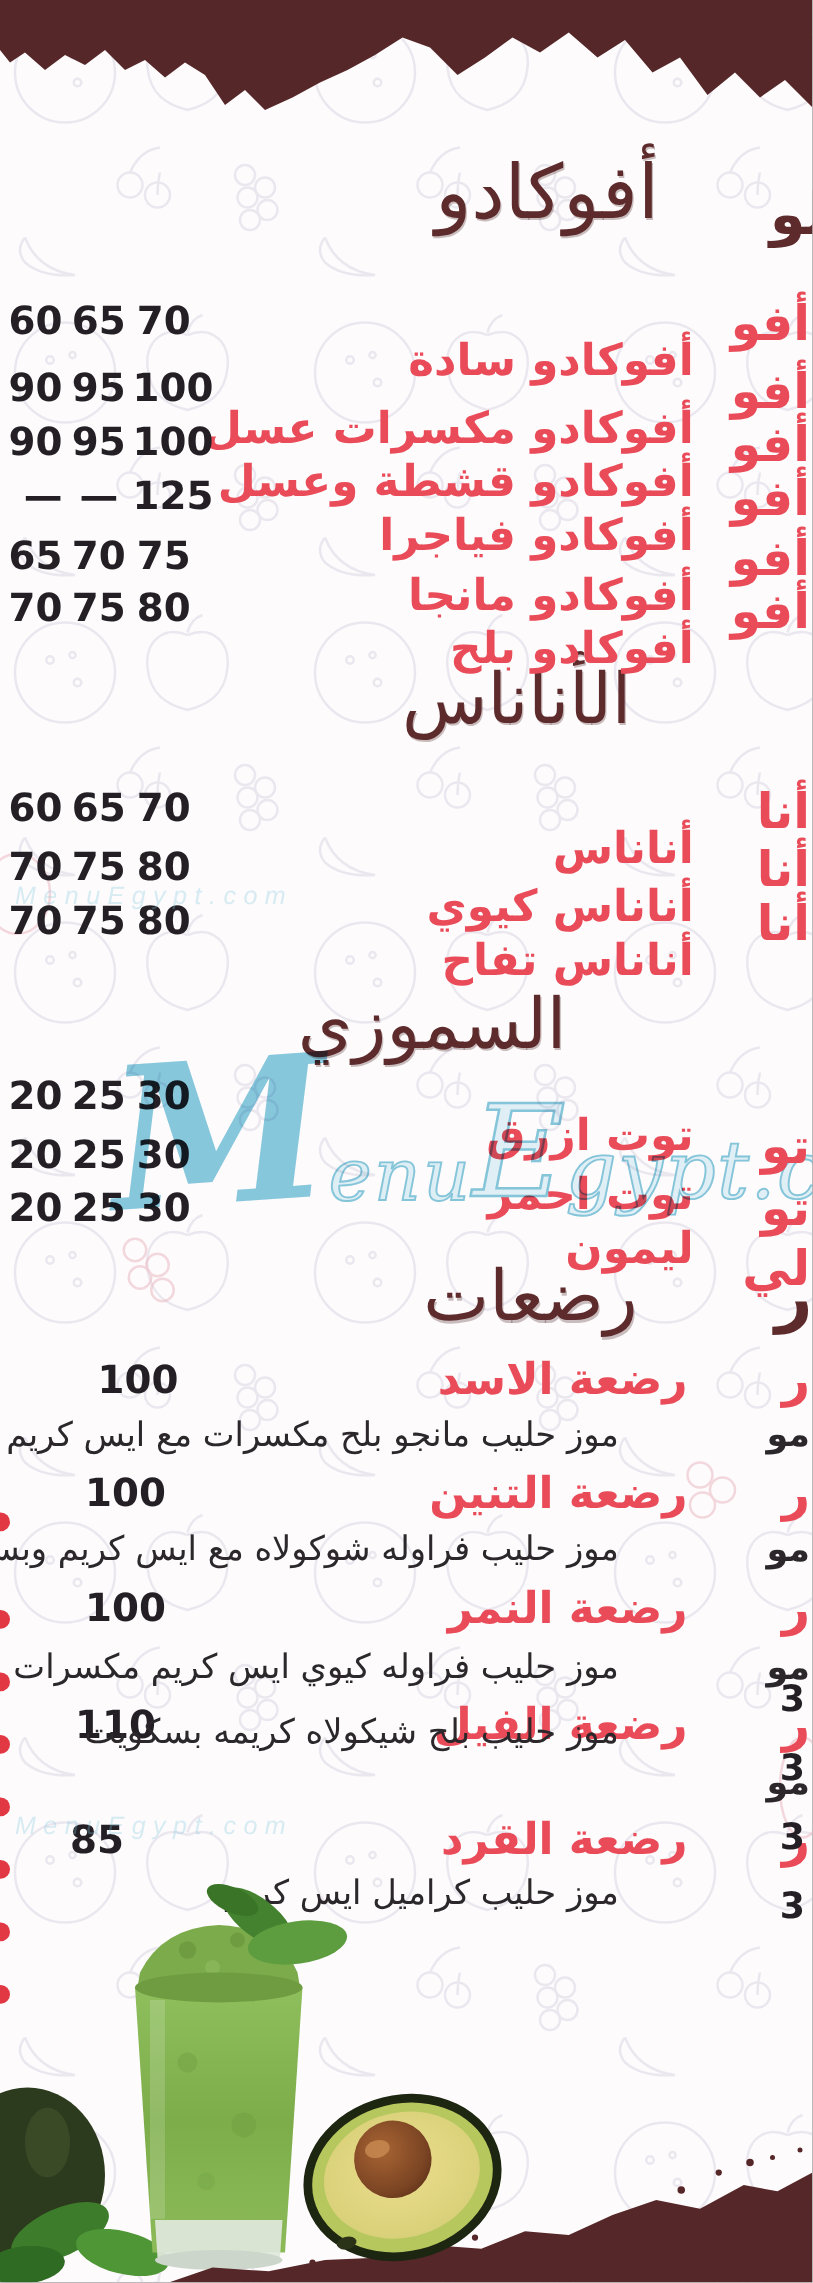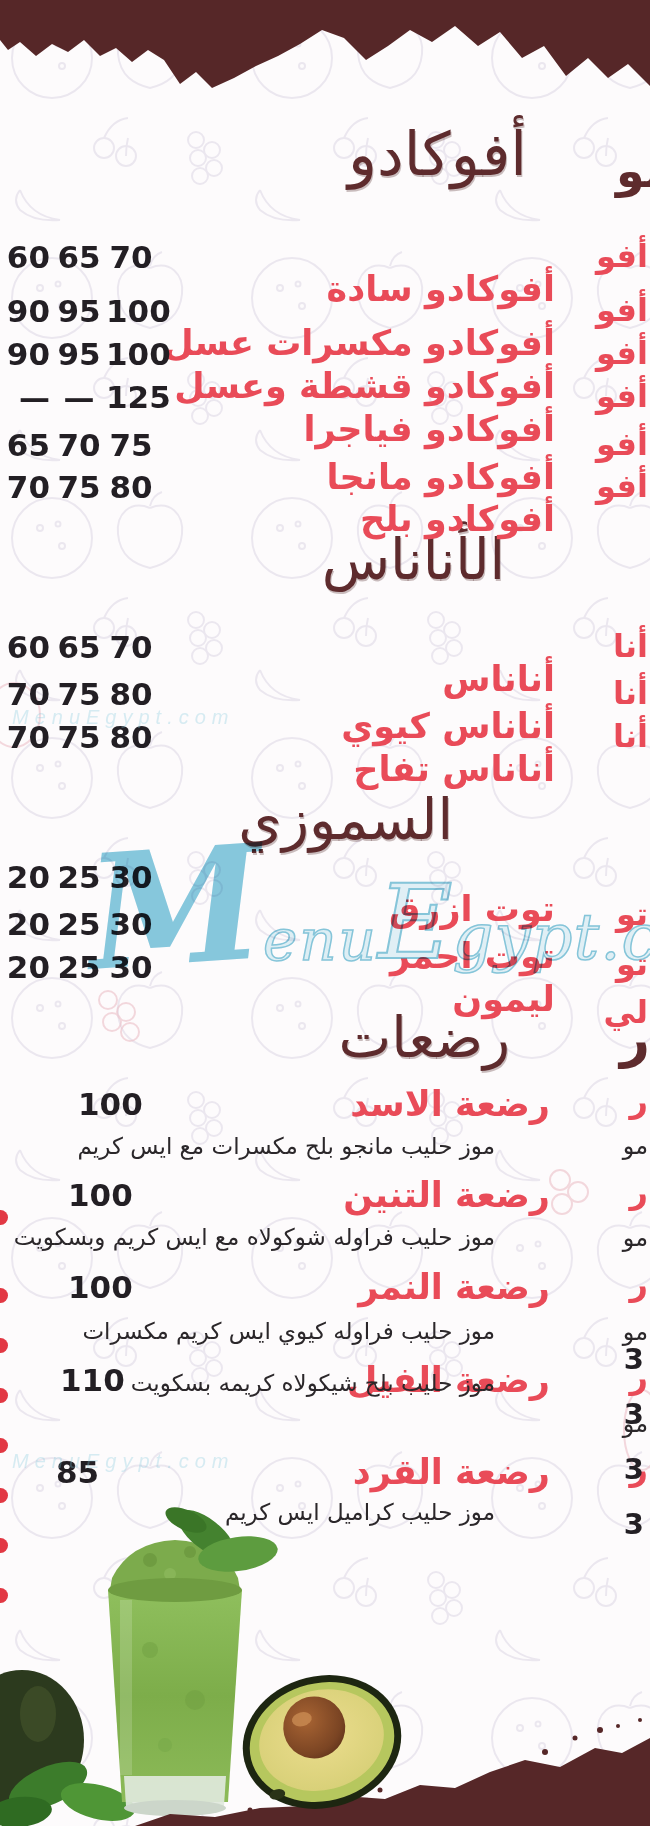--- a/index.html
+++ b/index.html
@@ -34,43 +34,43 @@
   
   .radaa-name{
     position:absolute;right:100px;direction:rtl;white-space:nowrap;
     font-weight:bold;font-size:35px;color:var(--item,#e94b58);line-height:1.2;
   }
   .radaa-price{
     position:absolute;font-weight:bold;font-size:31px;color:var(--price,#231f24);
   }
   .radaa-desc{
     position:absolute;right:155px;direction:rtl;white-space:nowrap;
-    font-size:23px;color:var(--desc,#2b272a);line-height:1.2;
+    font-size:27px;color:var(--desc,#2b272a);line-height:1.2;
   }
   
   .watermark{
     position:absolute;top:846px;left:88px;display:flex;align-items:flex-end;
     font-family:"DejaVu Serif",serif;font-style:italic;
     mix-blend-mode:multiply;pointer-events:none;
   }
   .wm-m{font-size:158px;line-height:.78;font-weight:bold;color:rgba(125,198,220,.92);transform:rotate(-4deg);}
   .wm-enu{font-size:58px;line-height:1;letter-spacing:2px;color:rgba(141,207,227,.28);-webkit-text-stroke:1.5px #86c8dc;}
   .wm-E{font-size:102px;line-height:.9;color:rgba(141,207,227,.25);-webkit-text-stroke:2px #86c8dc;}
   .wm-rest{font-size:64px;line-height:1;letter-spacing:1px;color:rgba(141,207,227,.25);-webkit-text-stroke:1.5px #86c8dc;}
   .wm-tile{
     position:absolute;left:12px;font-family:Liberation Sans, sans-serif;font-style:italic;
     font-size:20px;letter-spacing:6px;color:rgba(125,198,220,.30);white-space:nowrap;
     pointer-events:none;
   }
   
   .frag{position:absolute;direction:rtl;white-space:nowrap;font-weight:bold;line-height:1;}
-  .frag.red{color:var(--item,#e94b58);font-size:32px;right:2px;}
+  .frag.red{color:var(--item,#e94b58);font-size:39px;right:2px;}
   .frag.brown{color:var(--title,#5e2b2d);font-size:52px;right:0;}
   .frag.num{color:var(--price,#231f24);font-size:29px;right:6px;}
-  .frag.desc{color:var(--desc,#2b272a);font-size:24px;font-weight:normal;right:2px;}
+  .frag.desc{color:var(--desc,#2b272a);font-size:28px;font-weight:bold;right:2px;}
   .dot{position:absolute;left:-7px;width:15px;height:15px;border-radius:50%;background:#e23844;}
 </style>
 </head>
 <body>
 
 <div class="page">
 
   <svg class="layer" style="top:0" width="650" height="1826" viewBox="0 0 650 1826">
     <defs>
       <pattern id="doodle" width="240" height="240" patternUnits="userSpaceOnUse">

